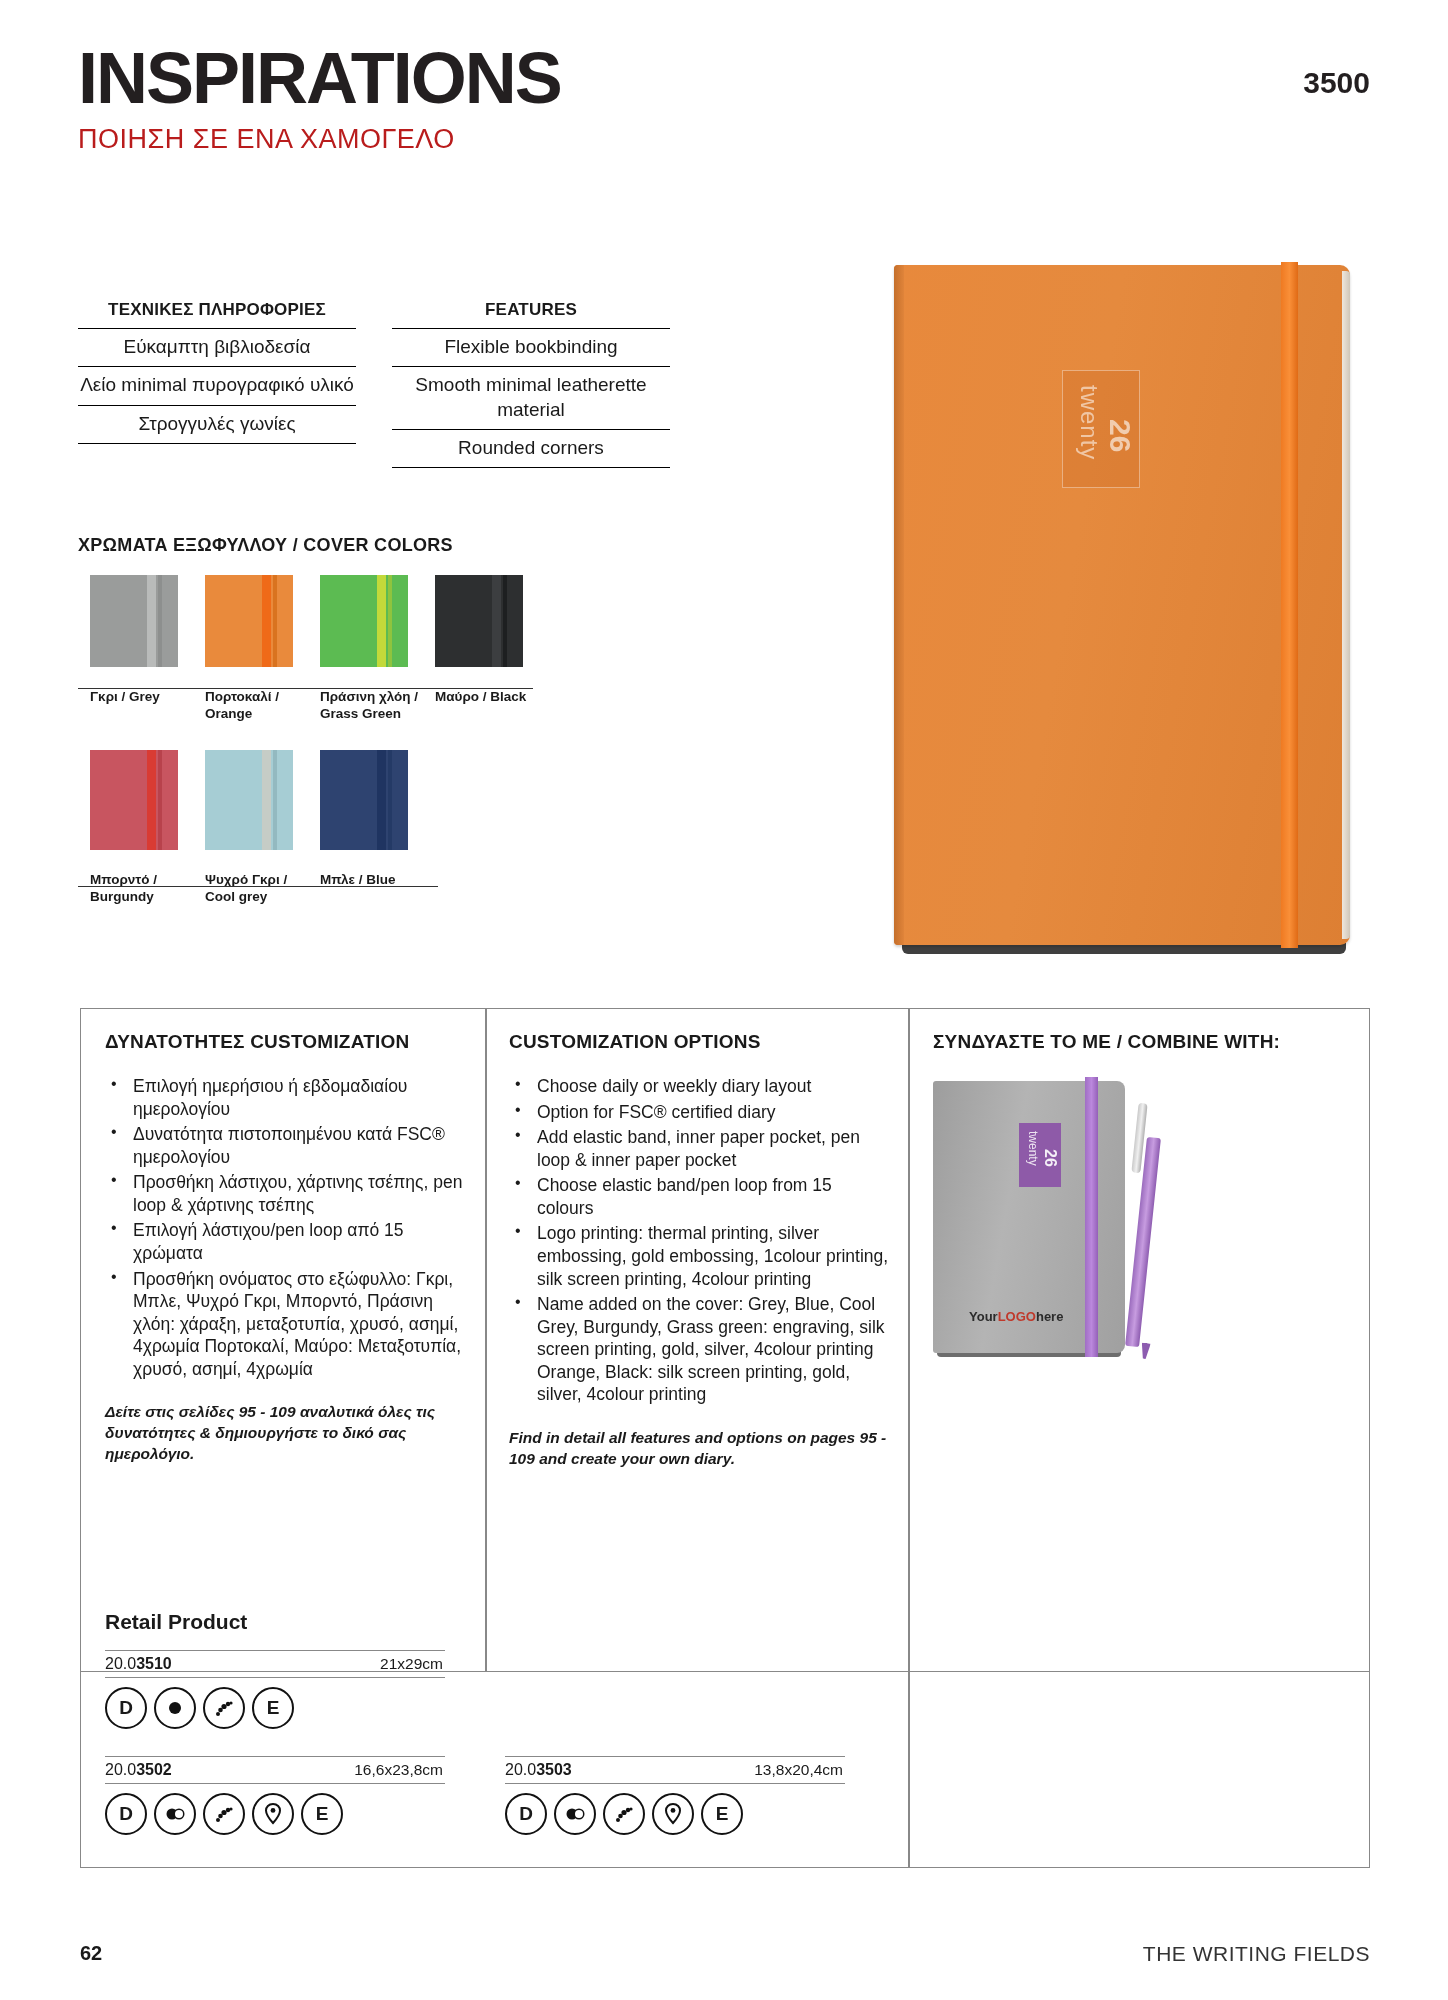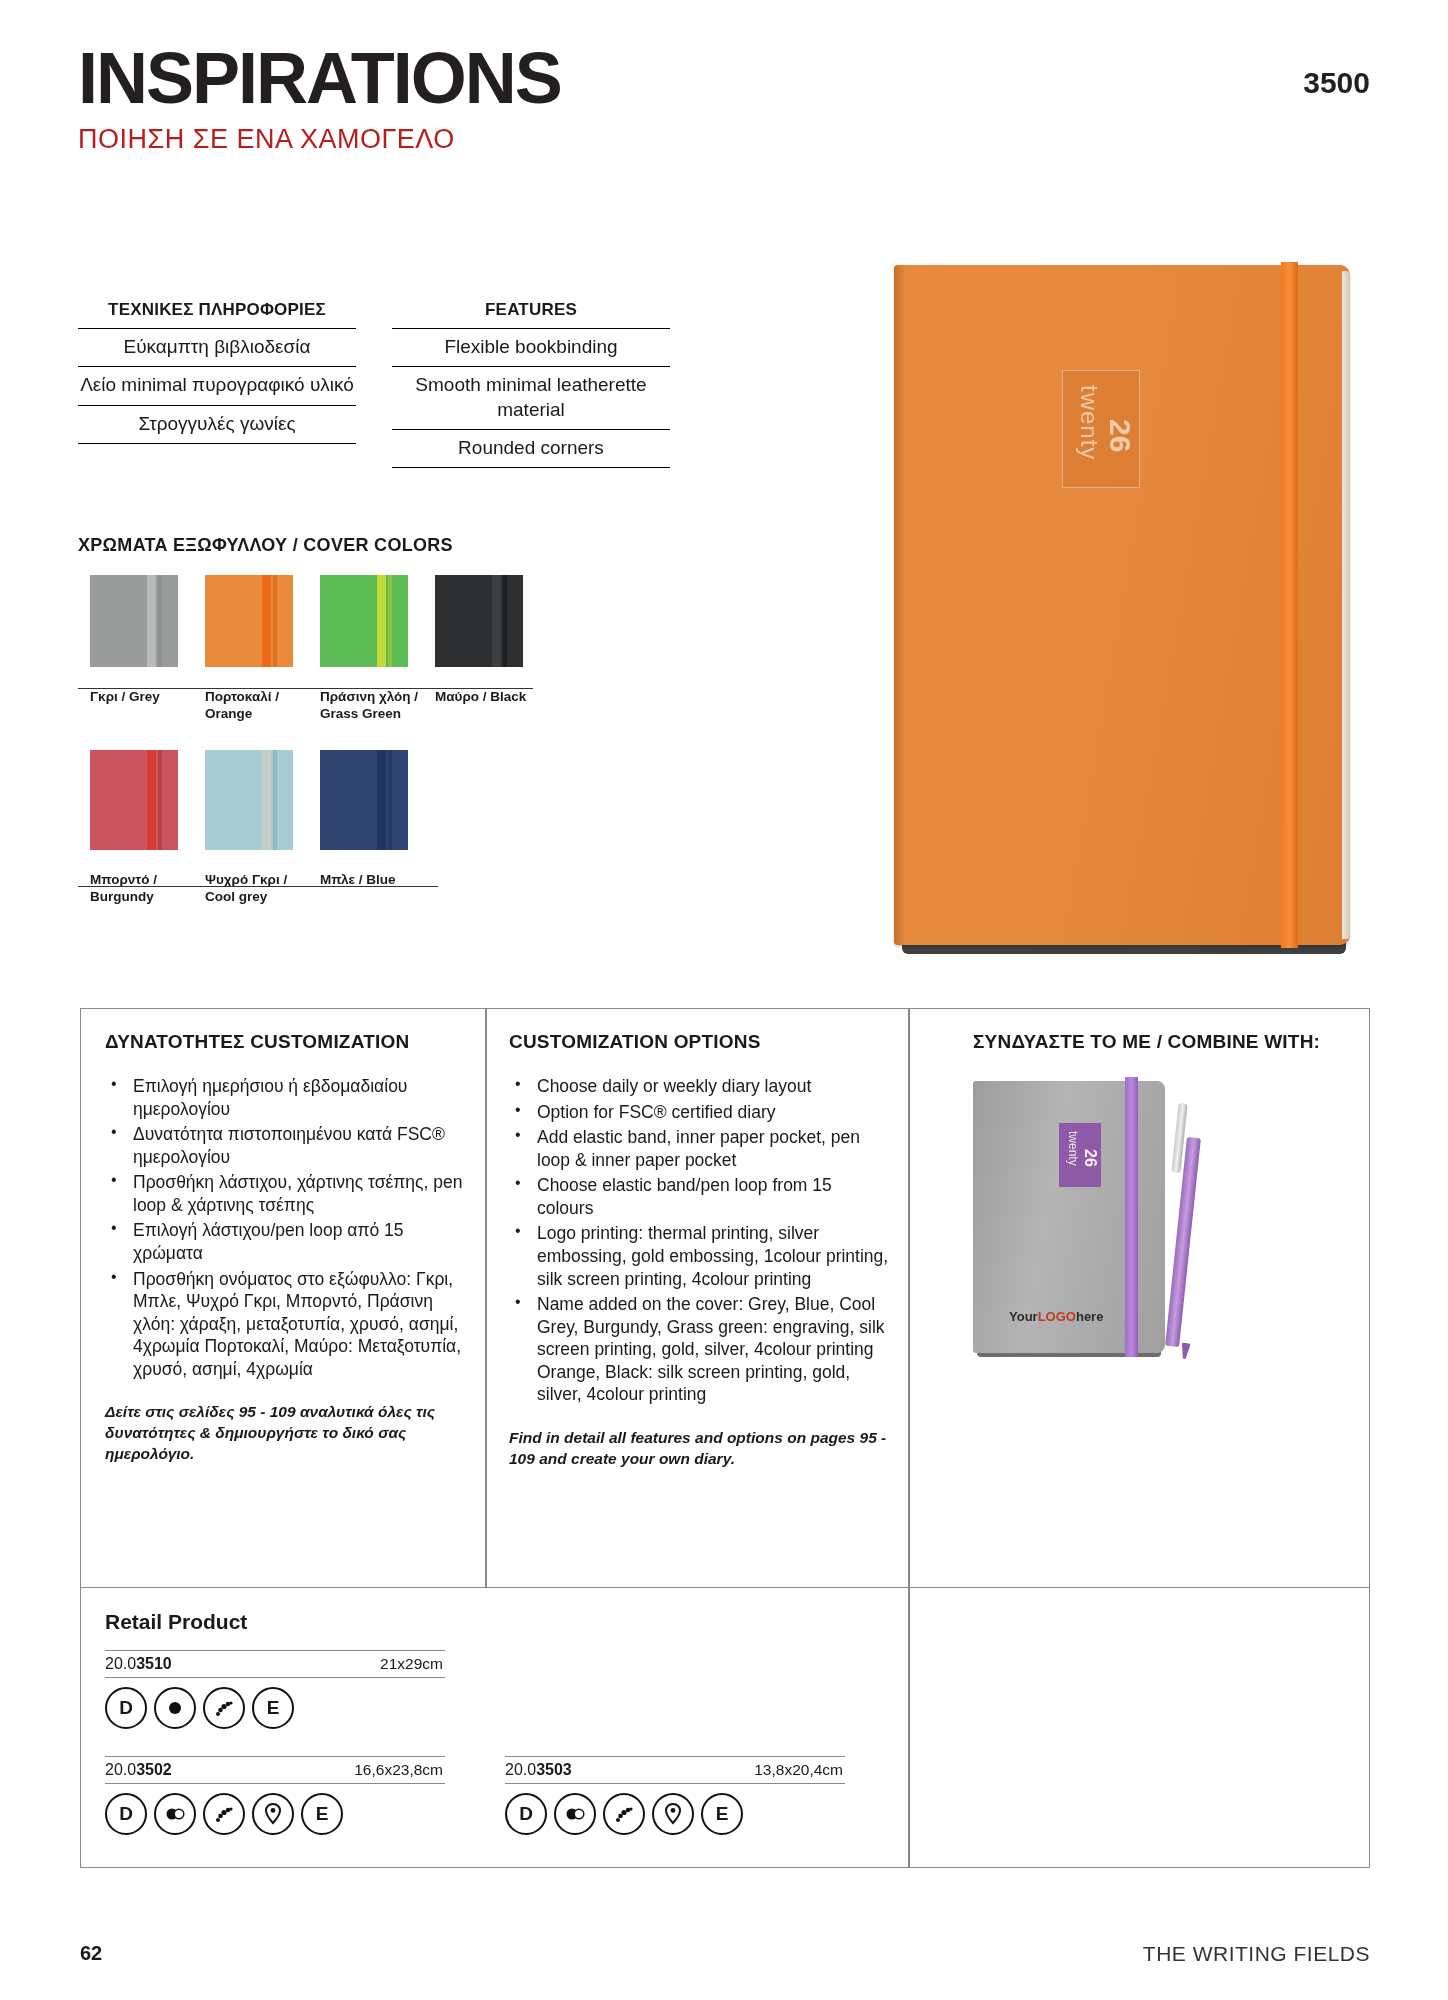--- a/index.html
+++ b/index.html
@@ -137,30 +137,30 @@
   .nb-logo .yr {
     position: absolute; left: 40px; top: 48px;
     writing-mode: vertical-rl;
     font-size: 30px; font-weight: bold;
     color: rgba(255,255,255,0.6);
   }
 
   
   .bigbox {
     position: absolute; left: 80px; top: 1008px;
-    width: 1290px; height: 580px;
+    width: 1290px; height: 664px;
     border: 1.5px solid #888;
   }
   .vline1 { position: absolute; left: 404px; top: 0; bottom: 0; width: 1.5px; background: #888; }
   .vline2 { position: absolute; left: 827px; top: 0; bottom: 0; width: 1.5px; background: #888; }
 
   .col { position: absolute; top: 22px; }
   .col1 { left: 24px; width: 360px; }
   .col2 { left: 428px; width: 380px; }
-  .col3 { left: 852px; width: 420px; margin-left: 40px; }
+  .col3 { left: 852px; width: 420px; }
 
   .colhead {
     font-size: 19px; font-weight: bold; letter-spacing: 0.2px;
     margin-bottom: 22px;
   }
   ul.blist { list-style: none; }
   ul.blist li {
     position: relative;
     font-size: 17.5px;
     line-height: 1.29;

